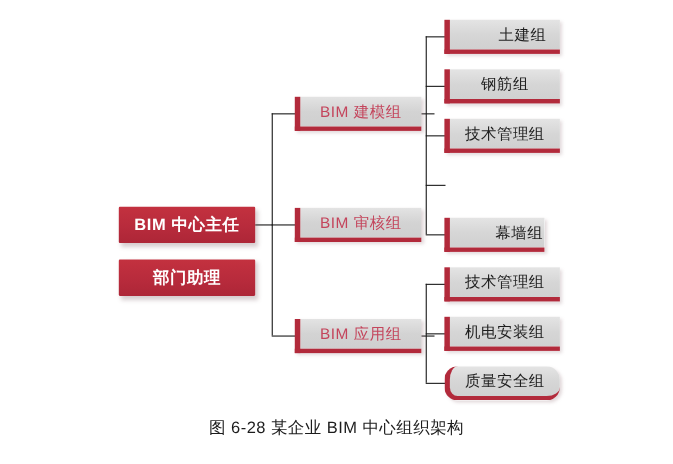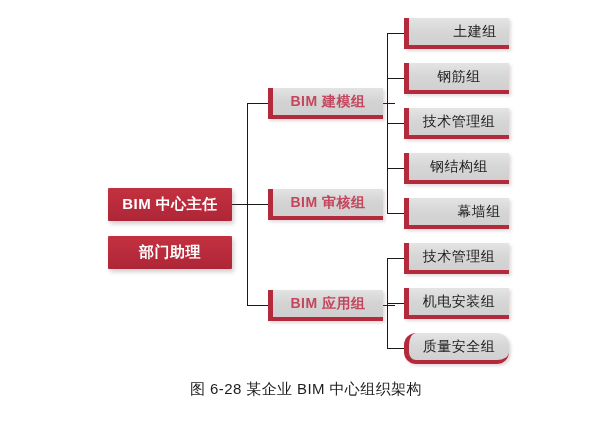--- a/index.html
+++ b/index.html
@@ -44,21 +44,21 @@
     font-weight: bold;
     font-size: 15px;
     border-radius: 1px;
     box-shadow: 2px 3px 4px rgba(120, 90, 95, 0.30);
   }
 
   
   .node.secondary {
     background: linear-gradient(180deg, #e3e3e3 0%, #d3d3d3 50%, #cfcfcf 100%);
     color: #c4455c;
-    font-weight: bold;
+    font-weight: normal;
     font-size: 14px;
     border-left: 5px solid #b22a3b;
     border-bottom: 4px solid #b22a3b;
     box-shadow: 2px 2px 3px rgba(150, 120, 125, 0.28);
   }
 
   
   .node.leaf {
     background: linear-gradient(180deg, #e4e4e4 0%, #d6d6d6 50%, #d0d0d0 100%);
     color: #1d1d1d;
@@ -133,25 +133,22 @@
   </div>
 
   <div class="node leaf" style="left:404px; top:63px; width:105px; height:31px;">
     <span>钢筋组</span>
   </div>
 
   <div class="node leaf" style="left:404px; top:108px; width:105px; height:31px;">
     <span>技术管理组</span>
   </div>
 
-  <div class="node leaf" style="left:404px; top:153px; width:105px; height:31px;">
-    <span>钢结构组</span>
-  </div>
 
-  <div class="node leaf" style="left:404px; top:198px; width:105px; height:31px;padding-left:40px;">
+  <div class="node leaf" style="left:404px; top:198px; width:91px; height:31px;padding-left:40px;">
     <span>幕墙组</span>
   </div>
 
   <div class="node leaf" style="left:404px; top:243px; width:105px; height:31px;">
     <span>技术管理组</span>
   </div>
 
   <div class="node leaf" style="left:404px; top:288px; width:105px; height:31px;">
     <span>机电安装组</span>
   </div>

